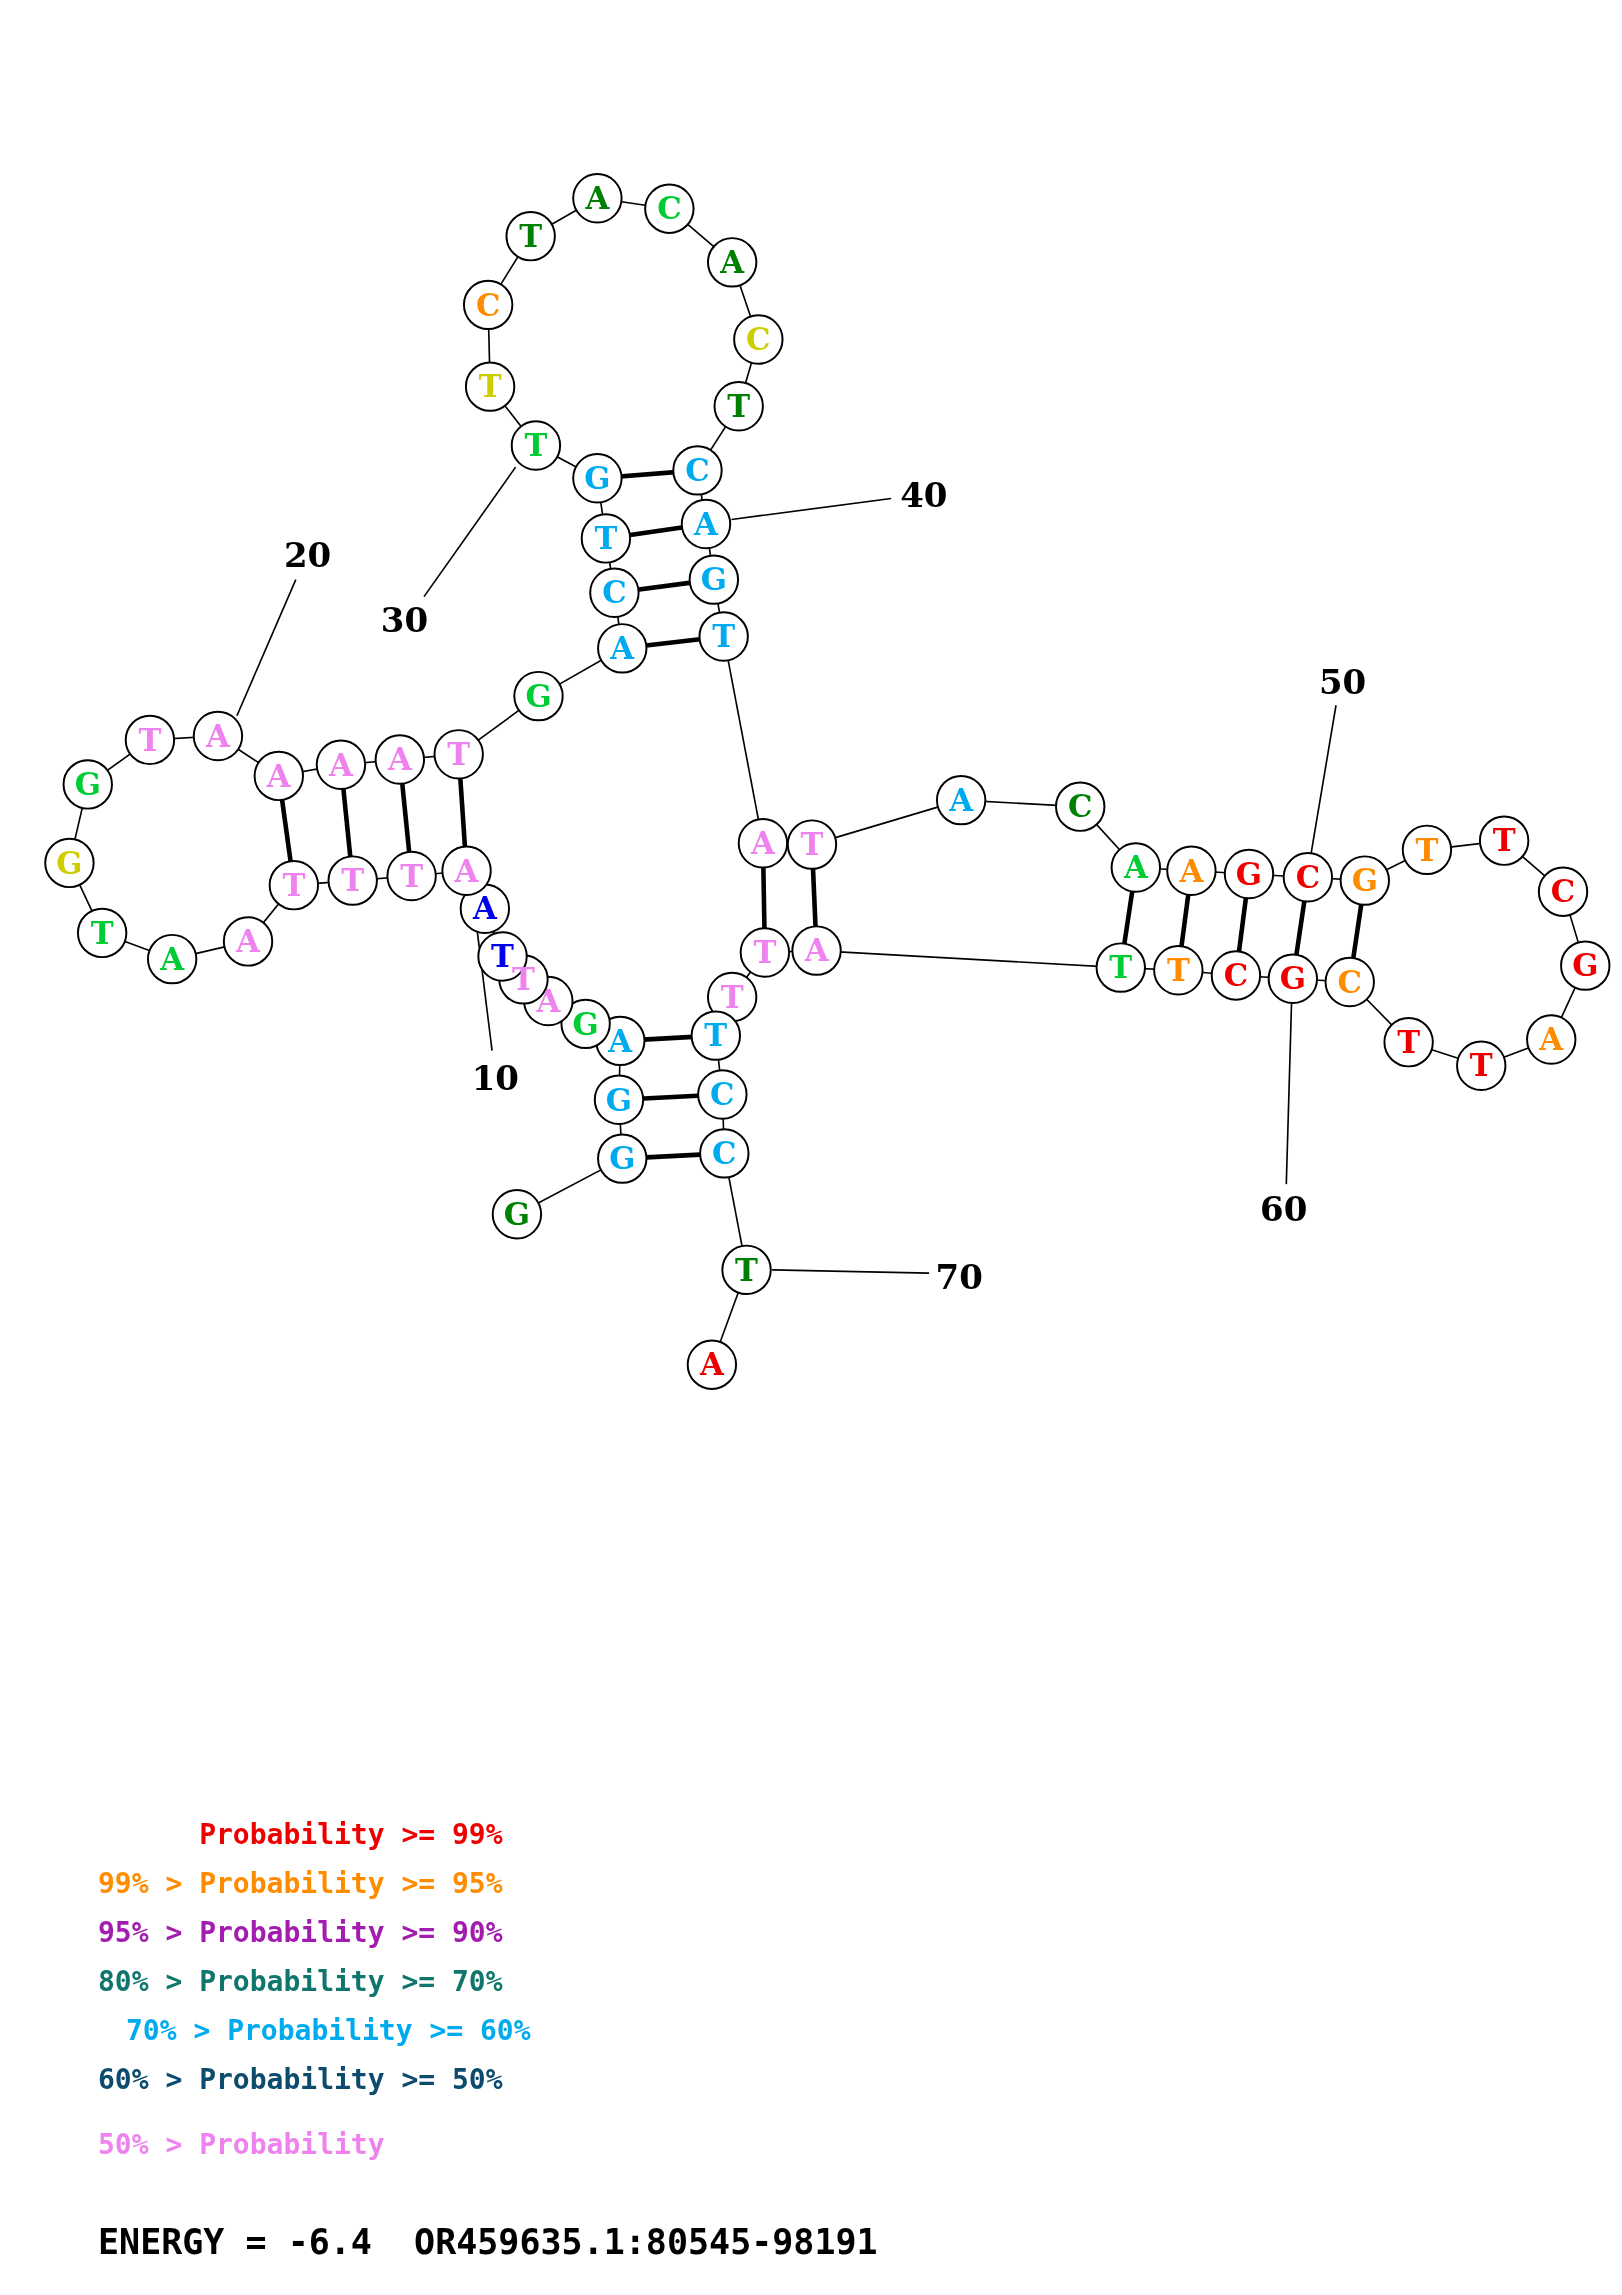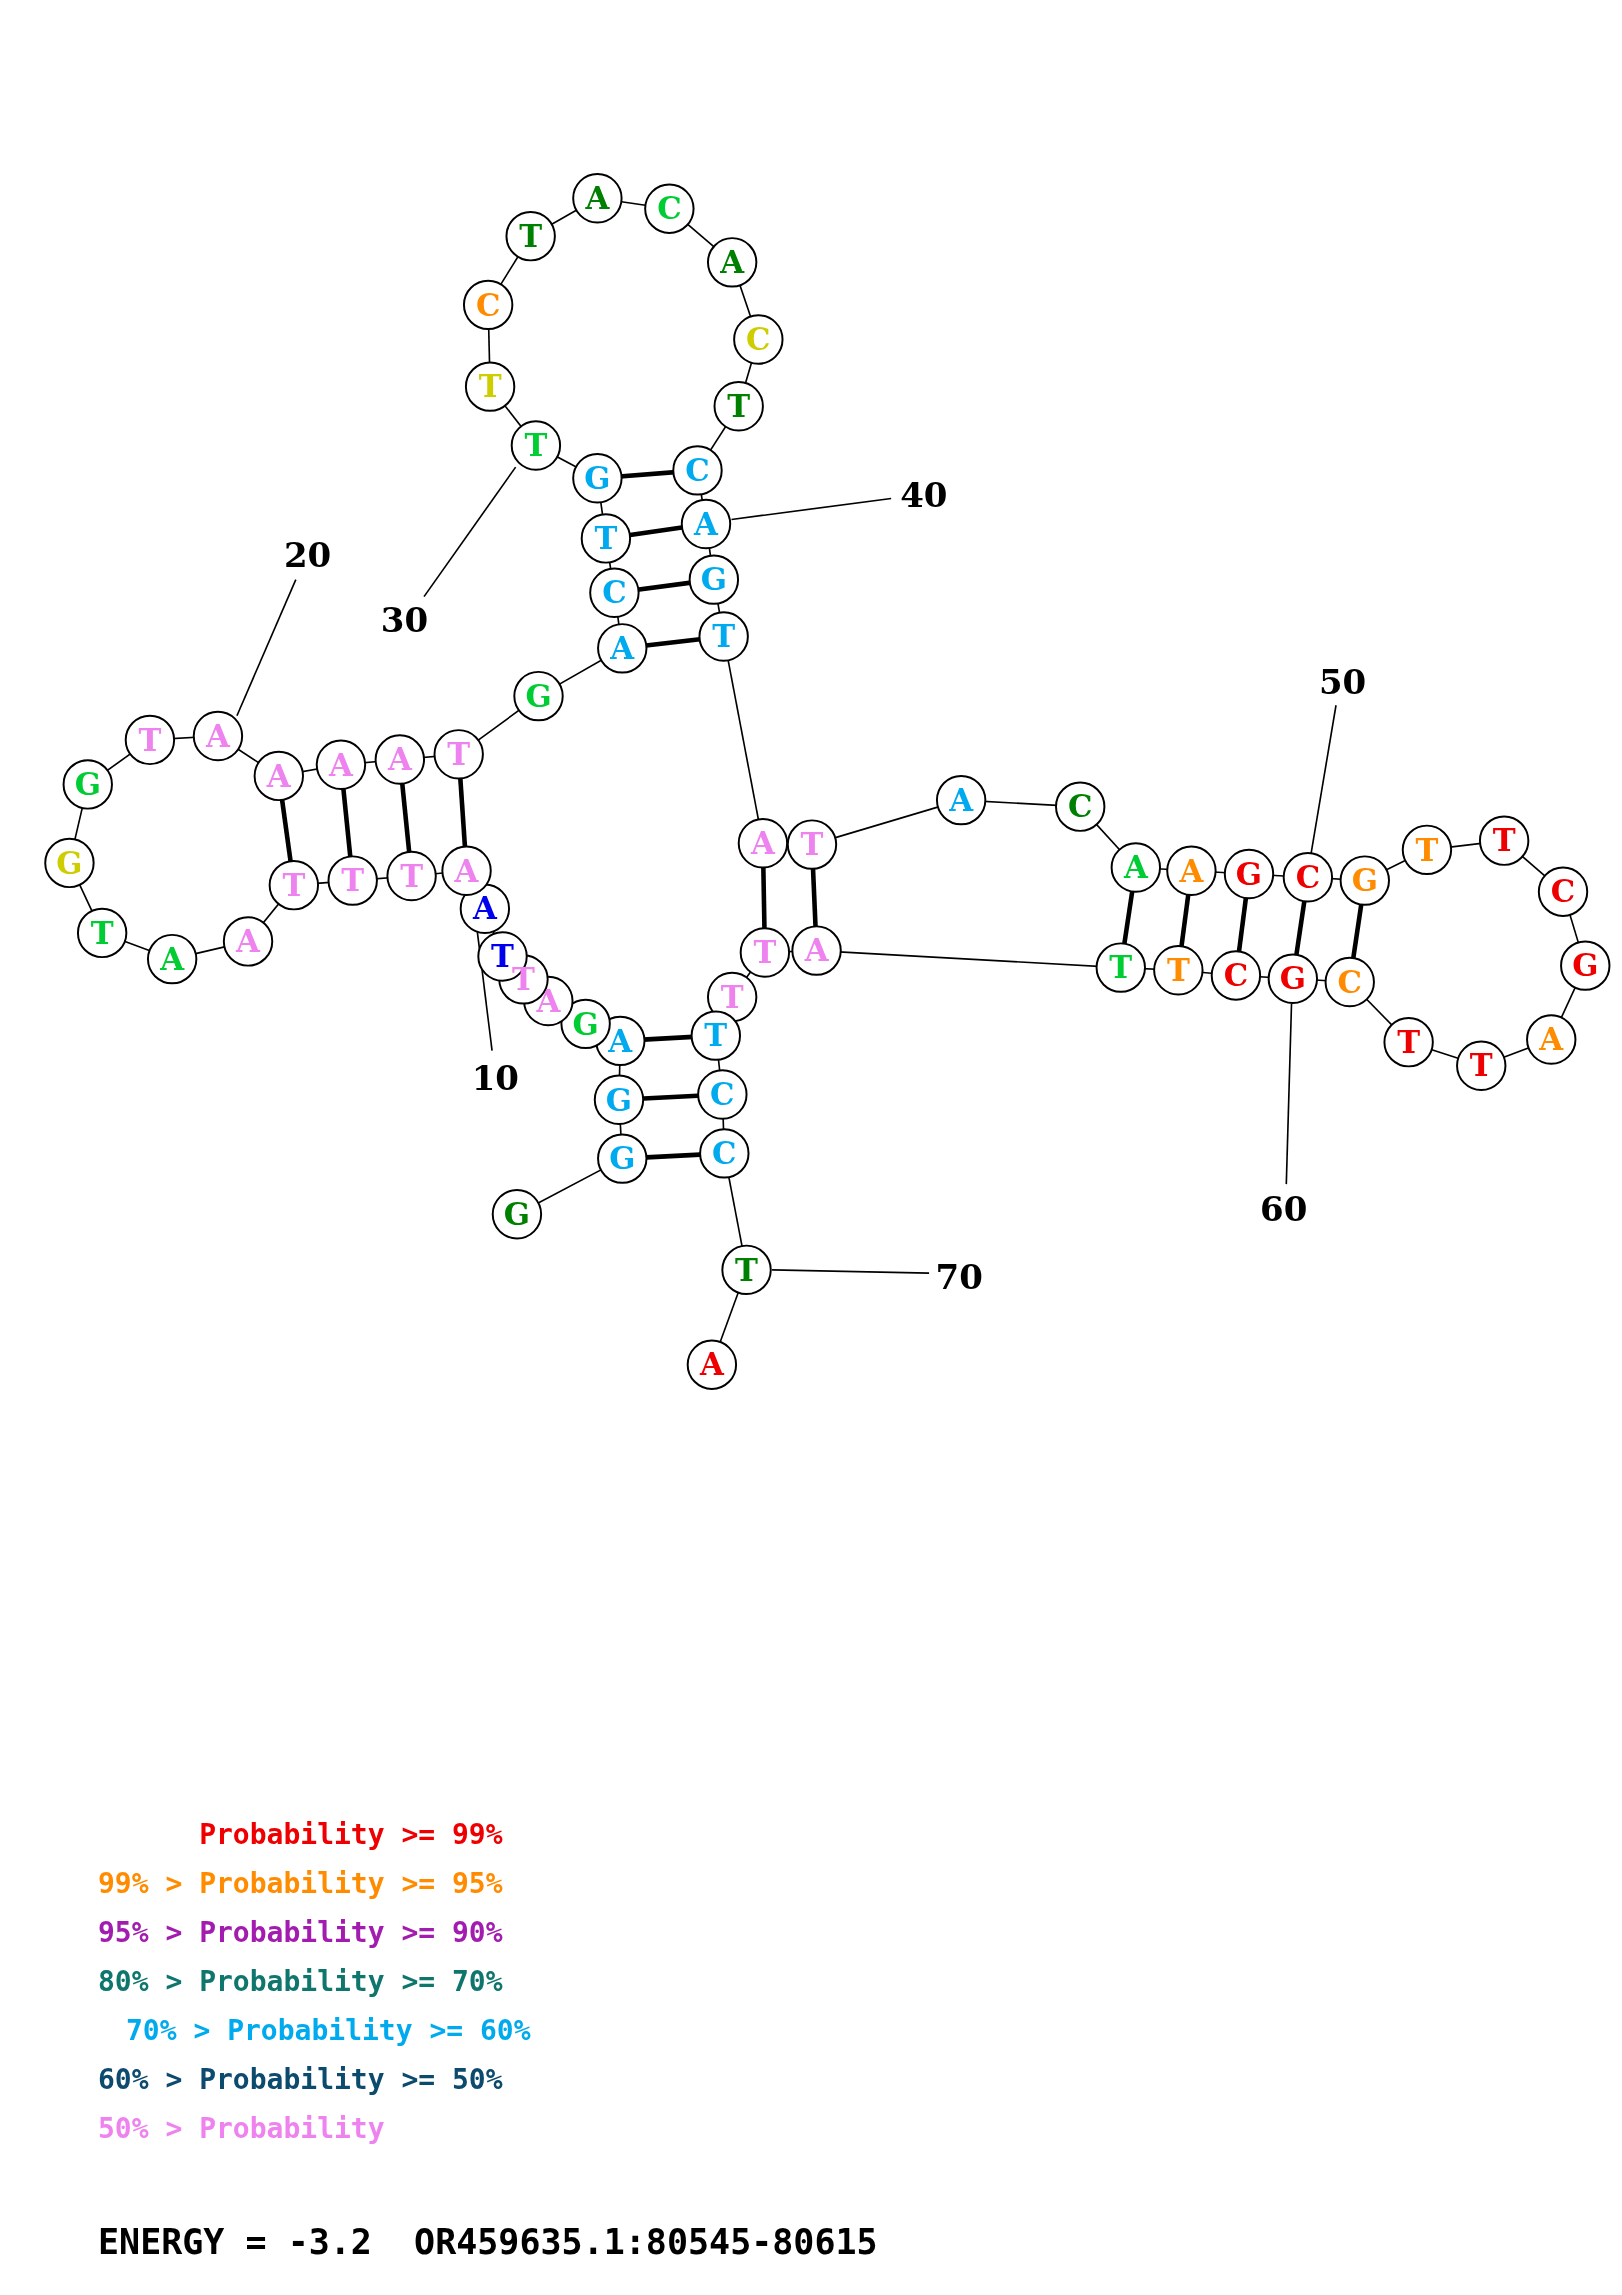--- a/index.html
+++ b/index.html
@@ -269,17 +269,17 @@
       <text x="1962" y="1848" dy="0.35em" class="numlabel">60</text>
       <text x="1466" y="1952" dy="0.35em" class="numlabel">70</text>
     </svg>
   <div id="legend">
       <div class="legend-row" style="color: rgb(238, 0, 0);">      Probability &gt;= 99%</div>
       <div class="legend-row" style="color: rgb(255, 140, 0);">99% &gt; Probability &gt;= 95%</div>
       <div class="legend-row" style="color: #a21caf;">95% &gt; Probability &gt;= 90%</div>
       <div class="legend-row" style="color: #0f766e;">80% &gt; Probability &gt;= 70%</div>
       <div class="legend-row" style="color: rgb(0, 170, 238); margin-left: 28px;">70% &gt; Probability &gt;= 60%</div>
       <div class="legend-row" style="color: #0c4a6e;">60% &gt; Probability &gt;= 50%</div>
-      <div class="legend-row" style="color: rgb(238, 130, 238);">50% &gt; Probability</div>
+      <div class="legend-row" style="color: rgb(238, 130, 238); margin-top: 16px;">50% &gt; Probability</div>
     </div>
-  <div id="energy">ENERGY = -3.2  OR459635.1:80545-80615</div>
+  <div id="energy">ENERGY = -6.4  OR459635.1:80545-98191</div>
 </div>
 
 
 </body></html>

